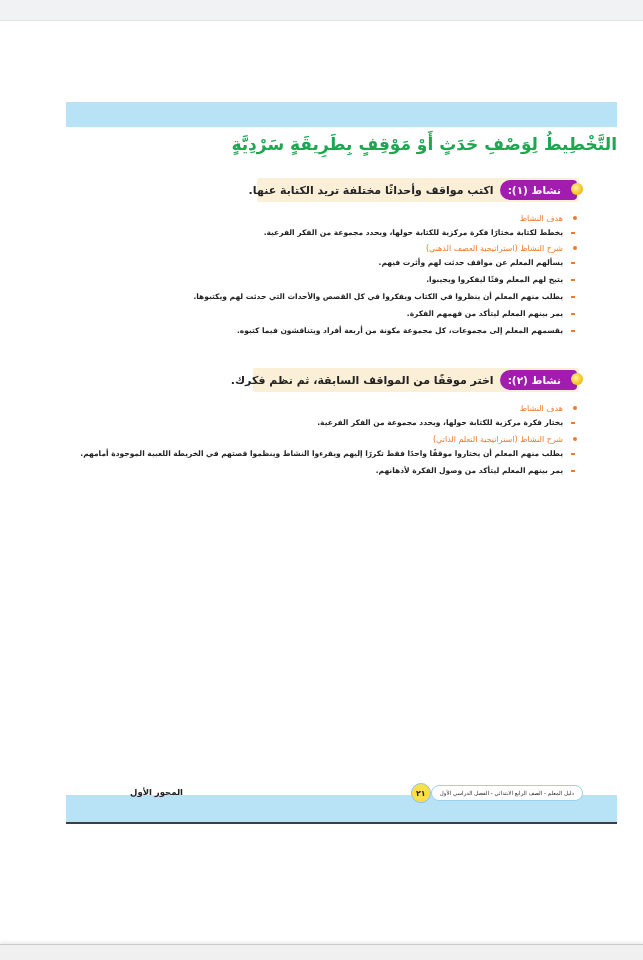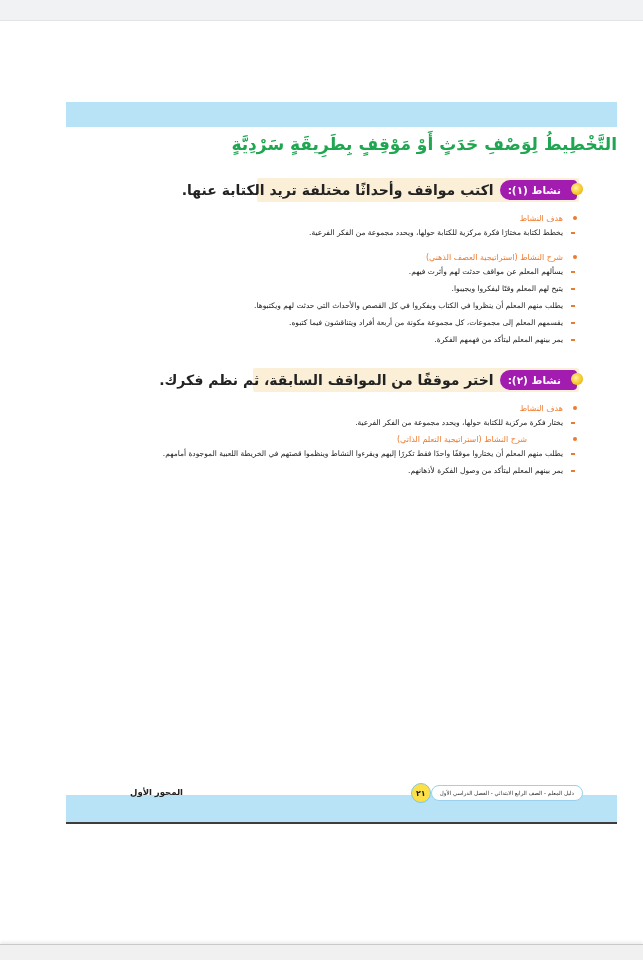--- a/index.html
+++ b/index.html
@@ -88,21 +88,21 @@
     }
     .badge-dot {
       position: absolute;
       right: -6px; top: 3px;
       width: 12px; height: 12px;
       border-radius: 50%;
       background: radial-gradient(circle at 40% 40%, #fff4a8, #f5c518 60%, #e0a010);
       box-shadow: 0 0 1px rgba(0,0,0,0.2);
     }
     .activity-prompt {
-      font-size: 14px;
+      font-size: 11px;
       font-weight: bold;
       color: #222;
       padding-right: 6px;
       white-space: nowrap;
     }
     .section-label {
       display: flex;
       align-items: center;
       font-size: 8px;
       color: #ee7a2e;
@@ -132,20 +132,21 @@
     }
     ul.items li .dash {
       width: 4px; height: 1.5px;
       background: #ee7a2e;
       margin-left: 8px;
       margin-top: 8px;
       flex-shrink: 0;
     }
     ul.items li .txt {
       flex: 1;
+      font-weight: bold;
     }
     .activity1 { position: absolute; top: 0; right: 0; width: 513px; }
     .activity2 { position: absolute; top: 190px; right: 0; width: 513px; }
     .bottom-band {
       position: absolute;
       left: 66px; top: 795px;
       width: 551px; height: 27px;
       background: #b8e2f6;
       border-bottom: 2px solid #3d3d3d;
     }
@@ -229,44 +230,44 @@
       <span class="bullet"></span>
       <span>هدف النشاط</span>
     </div>
     <ul class="items">
       <li>
         <span class="dash"></span>
         <span class="txt">يخطط لكتابة مختارًا فكرة مركزية للكتابة حولها، ويحدد مجموعة من الفكر الفرعية.</span>
       </li>
     </ul>
 
-    <div class="section-label" style="margin-top:10px;">
+    <div class="section-label" style="margin-top:1px;">
       <span class="bullet"></span>
       <span>شرح النشاط (استراتيجية العصف الذهني)</span>
     </div>
     <ul class="items">
       <li>
         <span class="dash"></span>
         <span class="txt">يسألهم المعلم عن مواقف حدثت لهم وأثرت فيهم.</span>
       </li>
       <li>
         <span class="dash"></span>
         <span class="txt">يتيح لهم المعلم وقتًا ليفكروا ويجيبوا.</span>
       </li>
       <li>
         <span class="dash"></span>
         <span class="txt">يطلب منهم المعلم أن ينظروا في الكتاب ويفكروا في كل القصص والأحداث التي حدثت لهم ويكتبوها.</span>
       </li>
       <li>
         <span class="dash"></span>
+        <span class="txt">يمر بينهم المعلم ليتأكد من فهمهم الفكرة.</span>
+      </li>
+      <li>
+        <span class="dash"></span>
         <span class="txt">يقسمهم المعلم إلى مجموعات، كل مجموعة مكونة من أربعة أفراد ويتناقشون فيما كتبوه.</span>
-      </li>
-      <li>
-        <span class="dash"></span>
-        <span class="txt">يمر بينهم المعلم ليتأكد من فهمهم الفكرة.</span>
       </li>
     </ul>
   </div>
 
   <div class="activity2">
     <div class="activity-header h2">
       <span class="badge">
         <span class="badge-dot"></span>
         <span>نشاط (٢):</span>
       </span>
@@ -277,21 +278,21 @@
       <span class="bullet"></span>
       <span>هدف النشاط</span>
     </div>
     <ul class="items">
       <li>
         <span class="dash"></span>
         <span class="txt">يختار فكرة مركزية للكتابة حولها، ويحدد مجموعة من الفكر الفرعية.</span>
       </li>
     </ul>
 
-    <div class="section-label" style="margin-top:2px;gap:36px;">
+    <div class="section-label" style="margin-top:2px;">
       <span class="bullet"></span>
       <span>شرح النشاط (استراتيجية التعلم الذاتي)</span>
     </div>
     <ul class="items">
       <li>
         <span class="dash"></span>
         <span class="txt">يطلب منهم المعلم أن يختاروا موقفًا واحدًا فقط تكررًا إليهم ويقرءوا النشاط وينظموا قصتهم في الخريطة اللعبية الموجودة أمامهم.</span>
       </li>
       <li>
         <span class="dash"></span>

